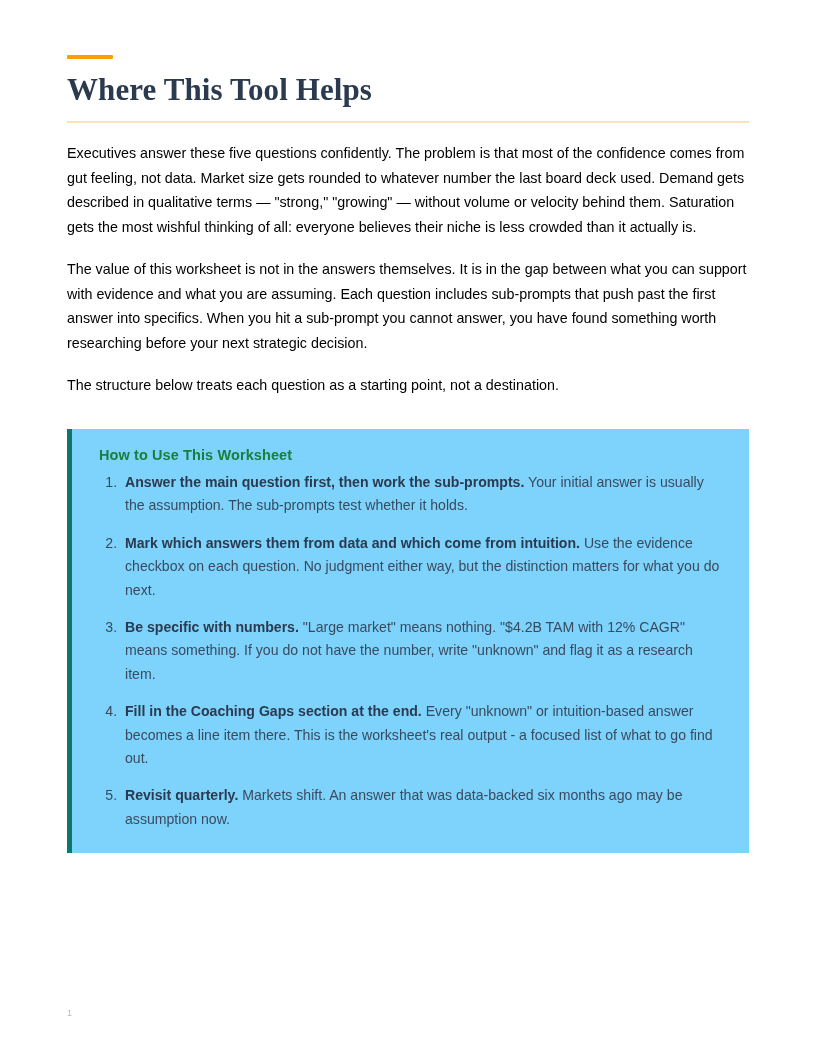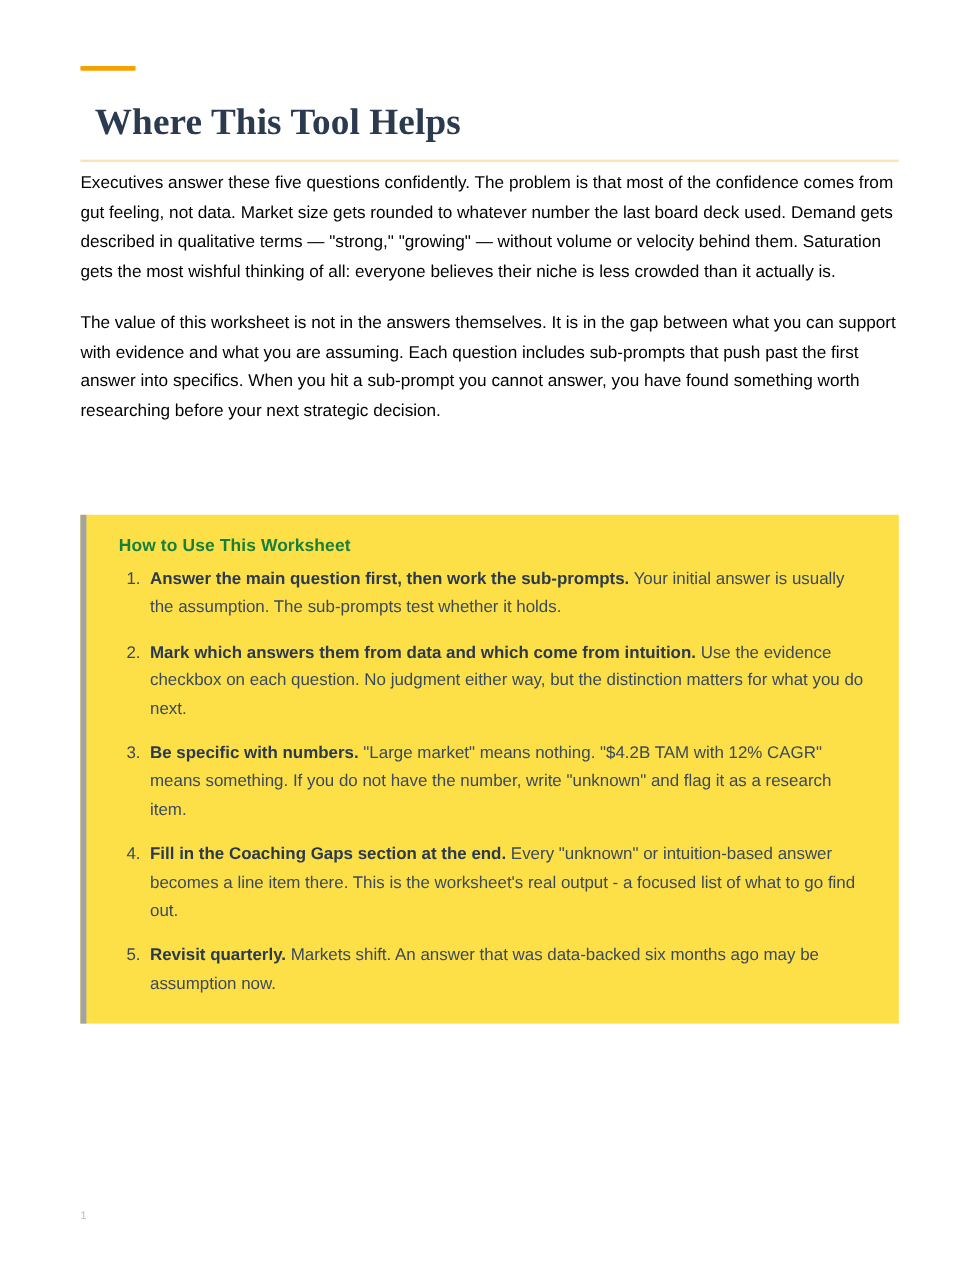--- a/index.html
+++ b/index.html
@@ -31,21 +31,21 @@
     top: 55px;
     width: 682px;
   }
   .accent-bar {
     width: 46px;
     height: 4px;
     background: #f5a201;
     border-radius: 1px;
   }
   .page-title {
-    margin: 12px;
+    margin: 0;
     padding-top: 14px;
     font-family: "Liberation Serif", serif;
     font-size: 31px;
     line-height: 1.12;
     font-weight: 700;
     color: #2b3a4f;
     letter-spacing: 0.1px;
   }
   .title-rule {
     margin-top: 13px;
@@ -72,22 +72,22 @@
     margin-bottom: 0;
   }
 
   
   .callout {
     position: absolute;
     left: 67px;
     top: 429px;
     width: 682px;
     box-sizing: border-box;
-    background: #fde047;
-    border-left: 5px solid #a3a3a3;
+    background: #7dd3fc;
+    border-left: 5px solid #0f766e;
     padding: 18px 24px 22px 27px;
   }
   .callout-title {
     margin: 0 0 8px 0;
     font-size: 14.5px;
     font-weight: 700;
     color: #16803c;
     letter-spacing: 0.1px;
   }
   ol.callout-list {
@@ -154,20 +154,21 @@
 
   <div class="header">
     <div class="accent-bar"></div>
     <h1 class="page-title">Where This Tool Helps</h1>
     <div class="title-rule"></div>
   </div>
 
   <div class="content">
     <p class="body-text">Executives answer these five questions confidently. The problem is that most of the confidence comes from gut feeling, not data. Market size gets rounded to whatever number the last board deck used. Demand gets described in qualitative terms — "strong," "growing" — without volume or velocity behind them. Saturation gets the most wishful thinking of all: everyone believes their niche is less crowded than it actually is.</p>
     <p class="body-text">The value of this worksheet is not in the answers themselves. It is in the gap between what you can support with evidence and what you are assuming. Each question includes sub-prompts that push past the first answer into specifics. When you hit a sub-prompt you cannot answer, you have found something worth researching before your next strategic decision.</p>
+    <p class="body-text">The structure below treats each question as a starting point, not a destination.</p>
   </div>
 
   <div class="callout">
     <div class="callout-title">How to Use This Worksheet</div>
     <ol class="callout-list">
       <li>
         <span class="lead">Answer the main question first, then work the sub-prompts.</span><span> Your initial answer is usually the assumption. The sub-prompts test whether it holds.</span>
       </li>
       <li>
         <span class="lead">Mark which answers them from data and which come from intuition.</span><span> Use the evidence checkbox on each question. No judgment either way, but the distinction matters for what you do next.</span>

